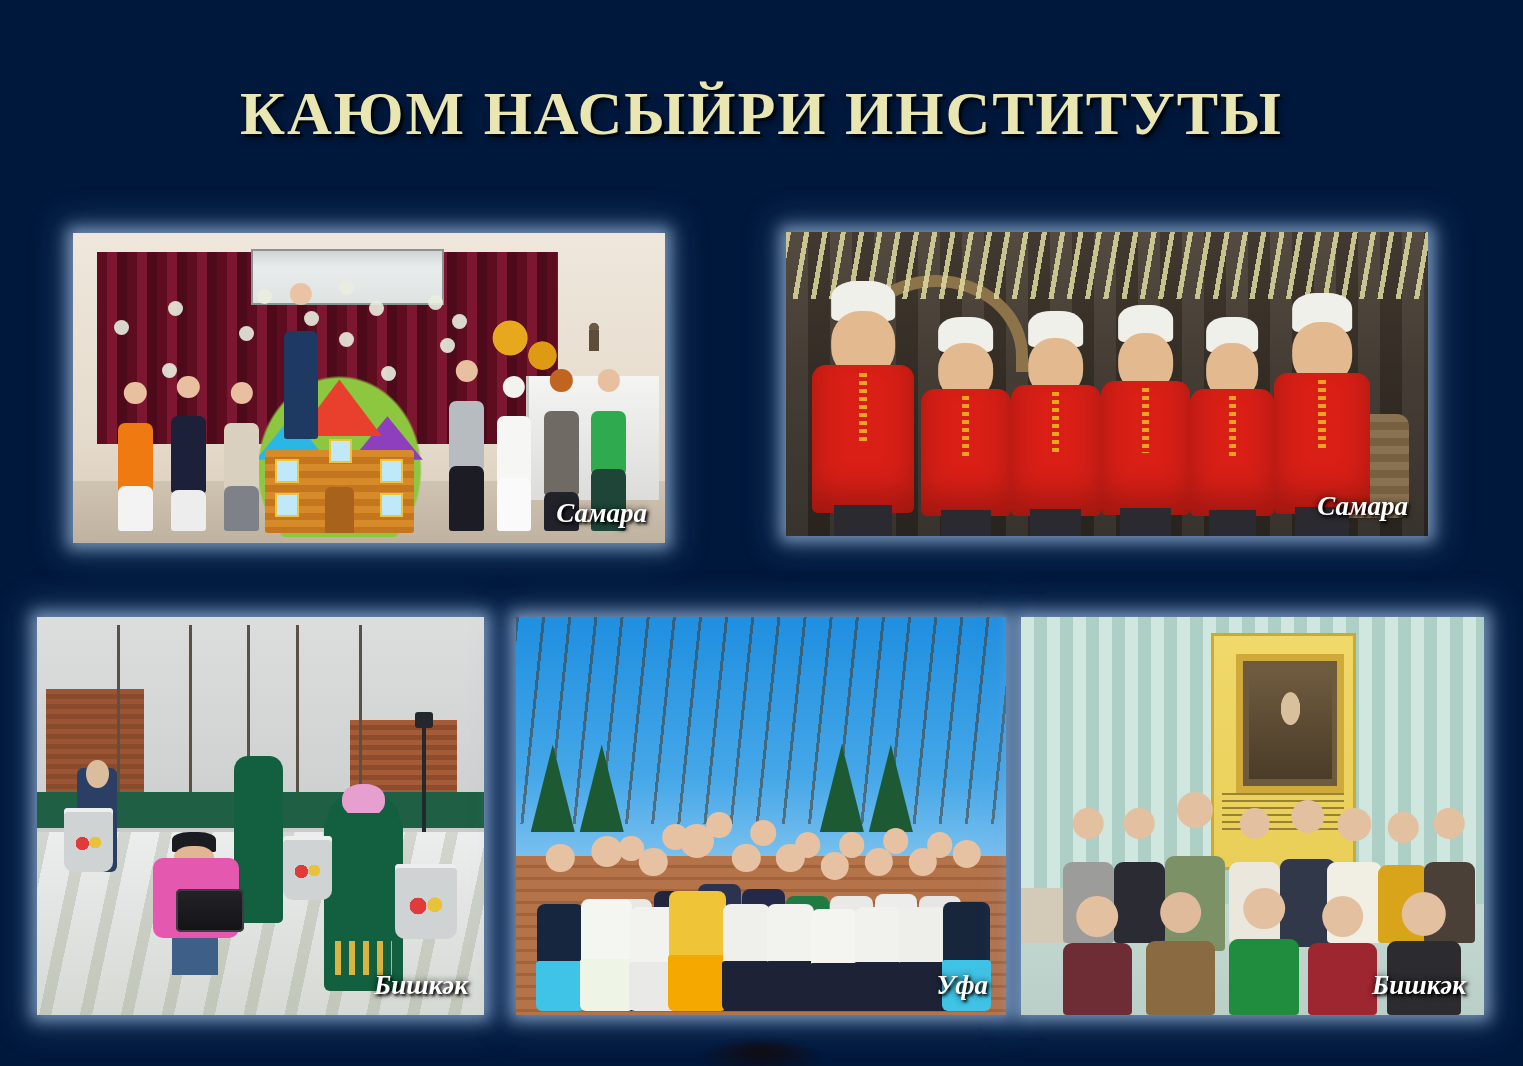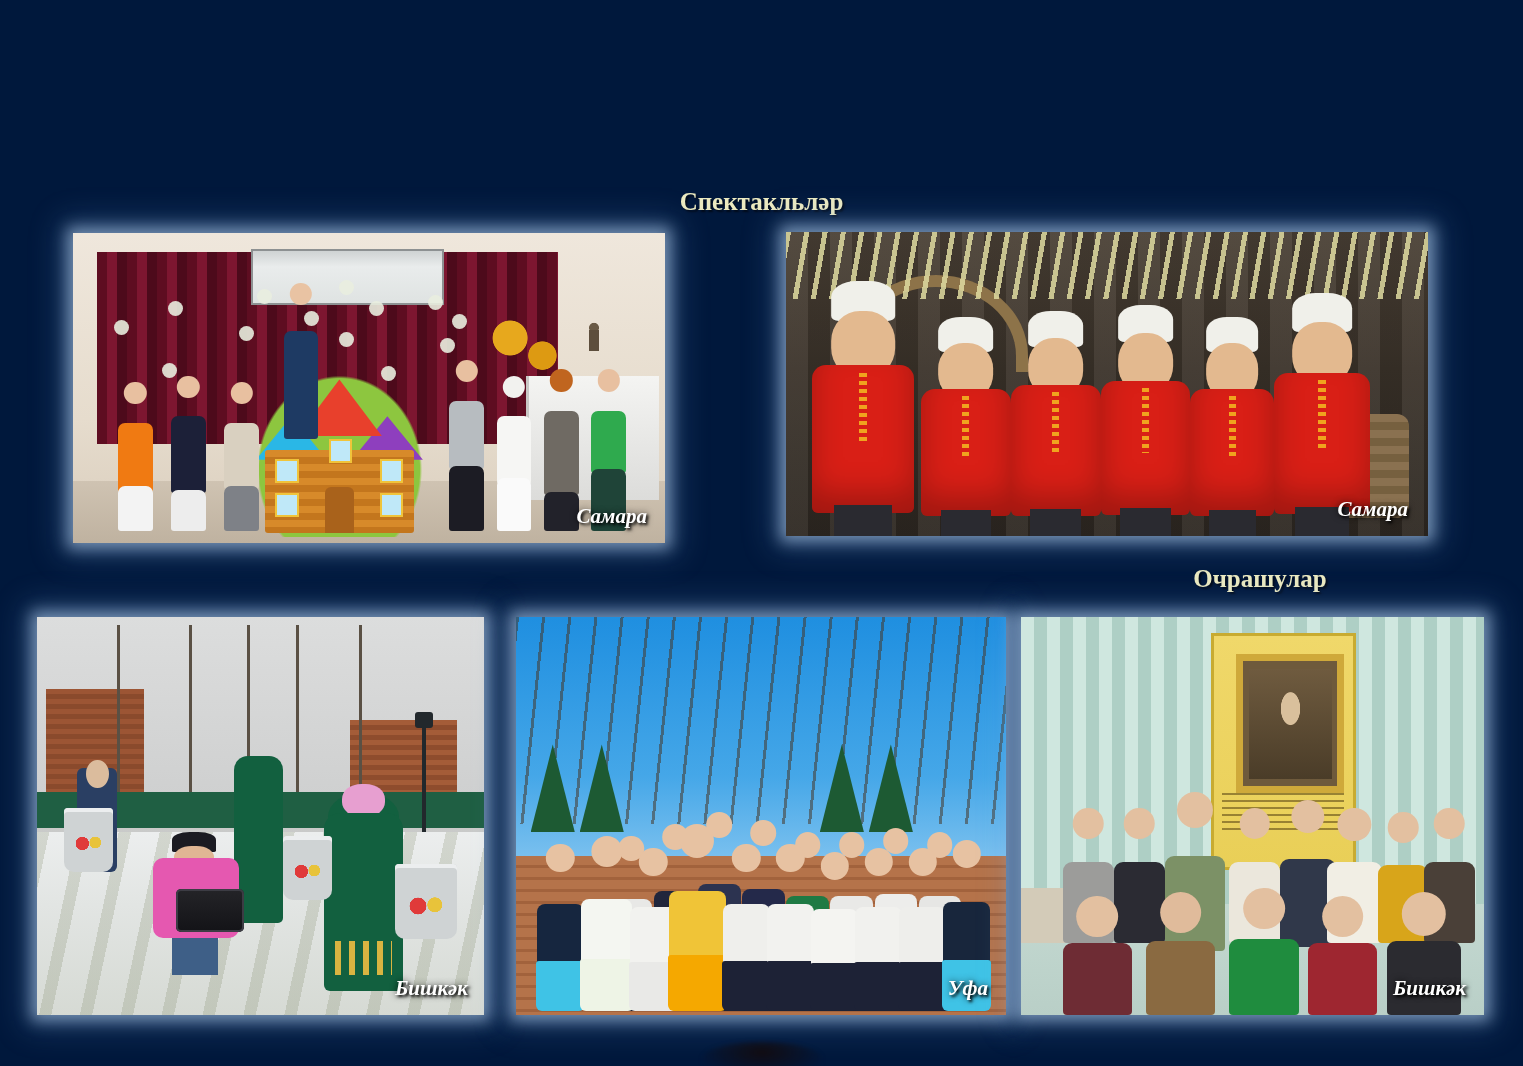--- a/index.html
+++ b/index.html
@@ -61,21 +61,21 @@
       0 0 30px 12px rgba(120,170,225,0.28);
     background: #123;
   }
   .photo .scene {
     position: absolute;
     inset: 0;
     overflow: hidden;
   }
   .caption {
     position: absolute;
-    font-size: 21px;
+    font-size: 27px;
     font-weight: bold;
     font-style: italic;
     color: #ffffff;
     text-shadow: 2px 2px 3px rgba(0,0,0,0.95), 0 0 7px rgba(0,0,0,0.8);
     z-index: 40;
     white-space: nowrap;
   }
 
   
   #photo-samara-teatr { left: 73px;   top: 233px; width: 592px;  height: 310px; }
@@ -218,23 +218,22 @@
     border-radius: 50% 50% 40% 40%;
     background: radial-gradient(ellipse at 50% 30%, rgba(20,10,10,0.85) 0%, rgba(8,20,50,0.1) 75%);
     filter: blur(2px);
   }
 </style>
 </head>
 <body>
 
 <div id="slide">
 
-
-  <div class="section-label" id="label-spektakller">Спектакльләр</div>
-  <div class="section-label" id="label-ochrashular">Очрашулар</div>
+  <div class="title">КАЮМ НАСЫЙРИ ИНСТИТУТЫ</div>
+
 
   <div class="photo" id="photo-samara-teatr">
     <div class="scene">
       <div class="p1-wall"></div>
       <div class="p1-curtain"></div>
       <div class="p1-screen"></div>
       <div class="p1-plant"></div>
       <div class="p1-floor"></div>
       <div class="p1-piano"></div>
       <div class="p1-sun"></div>

